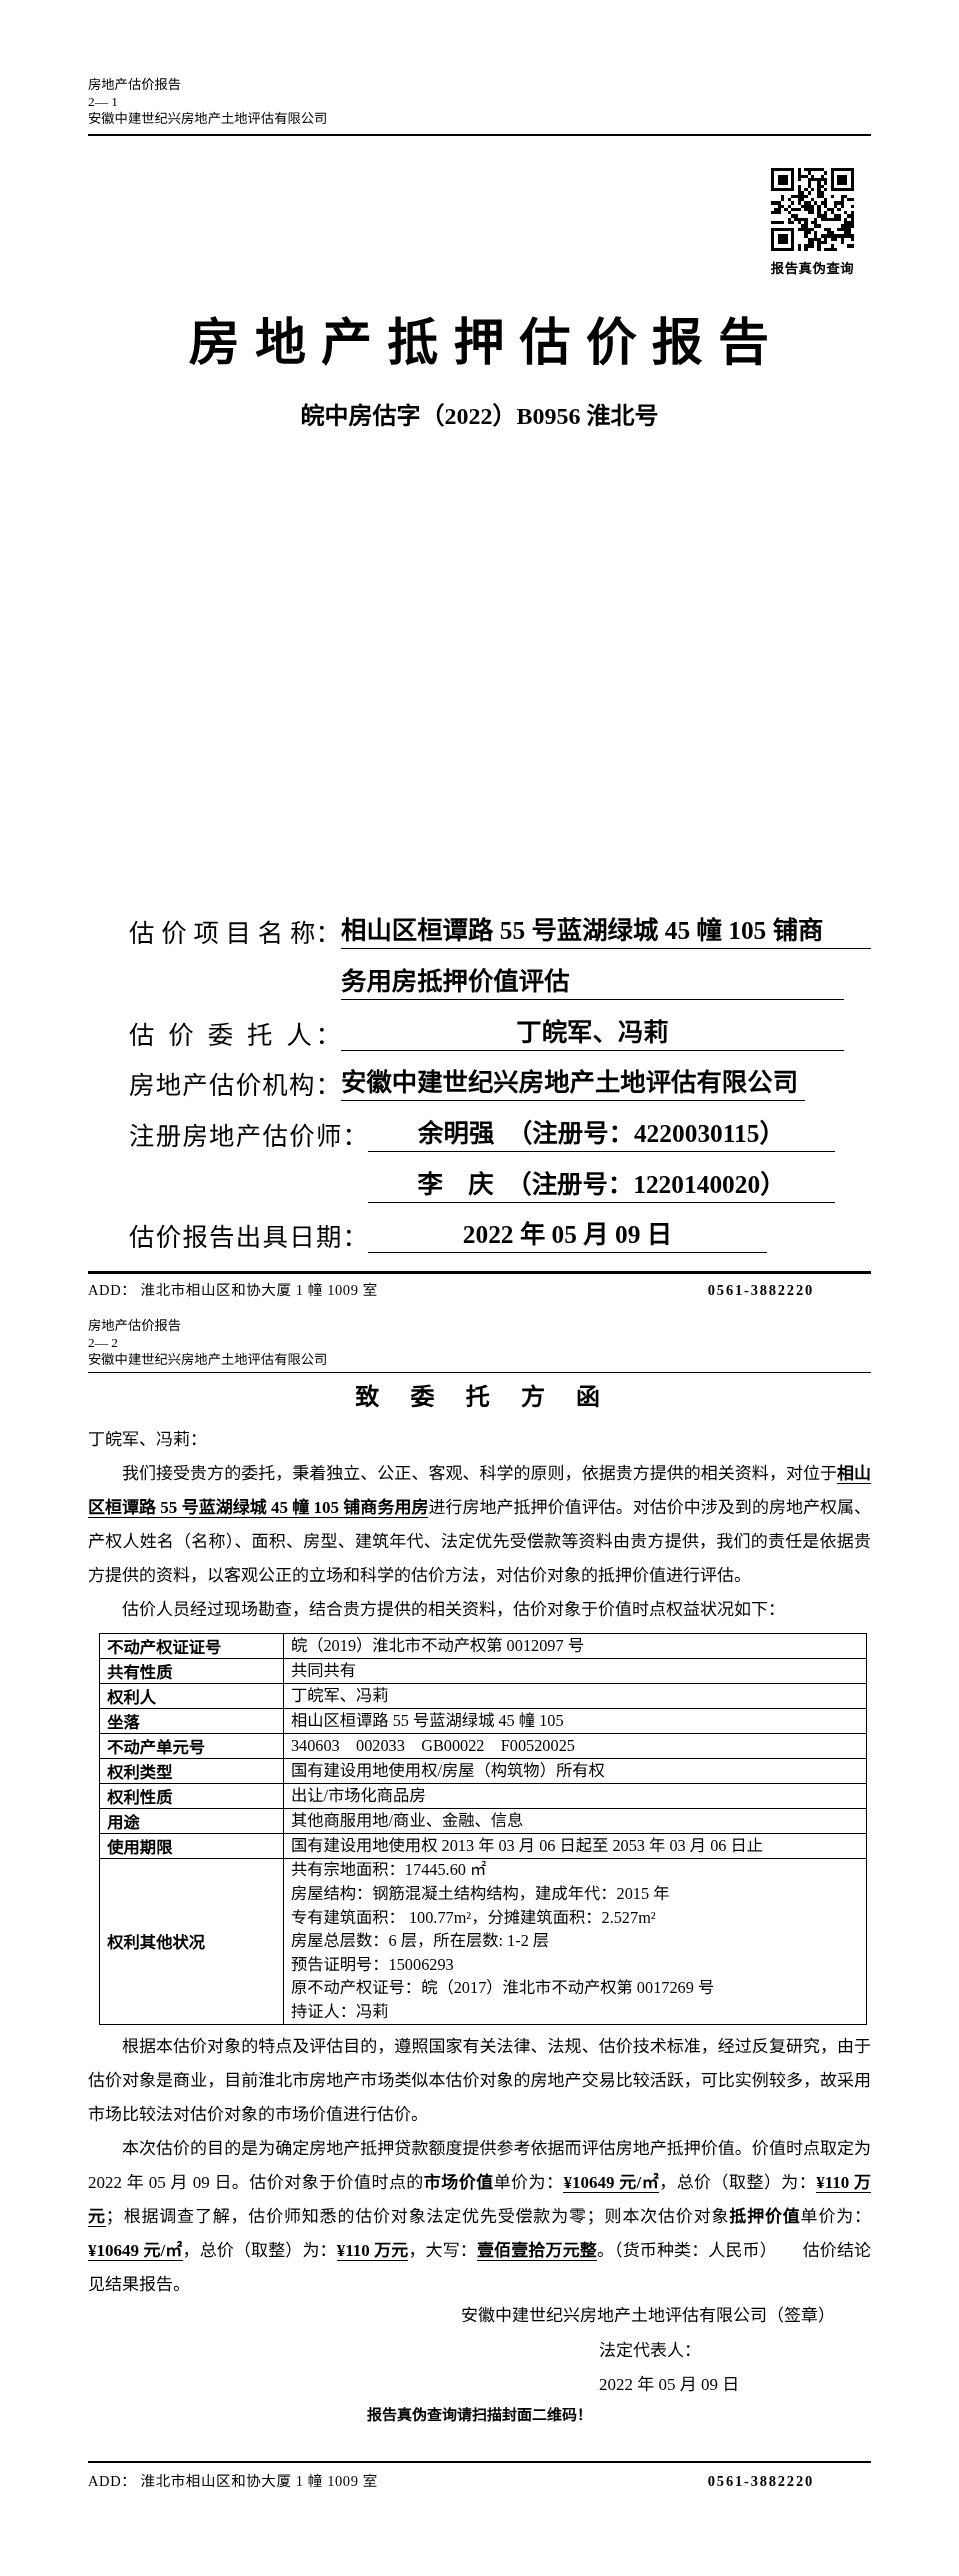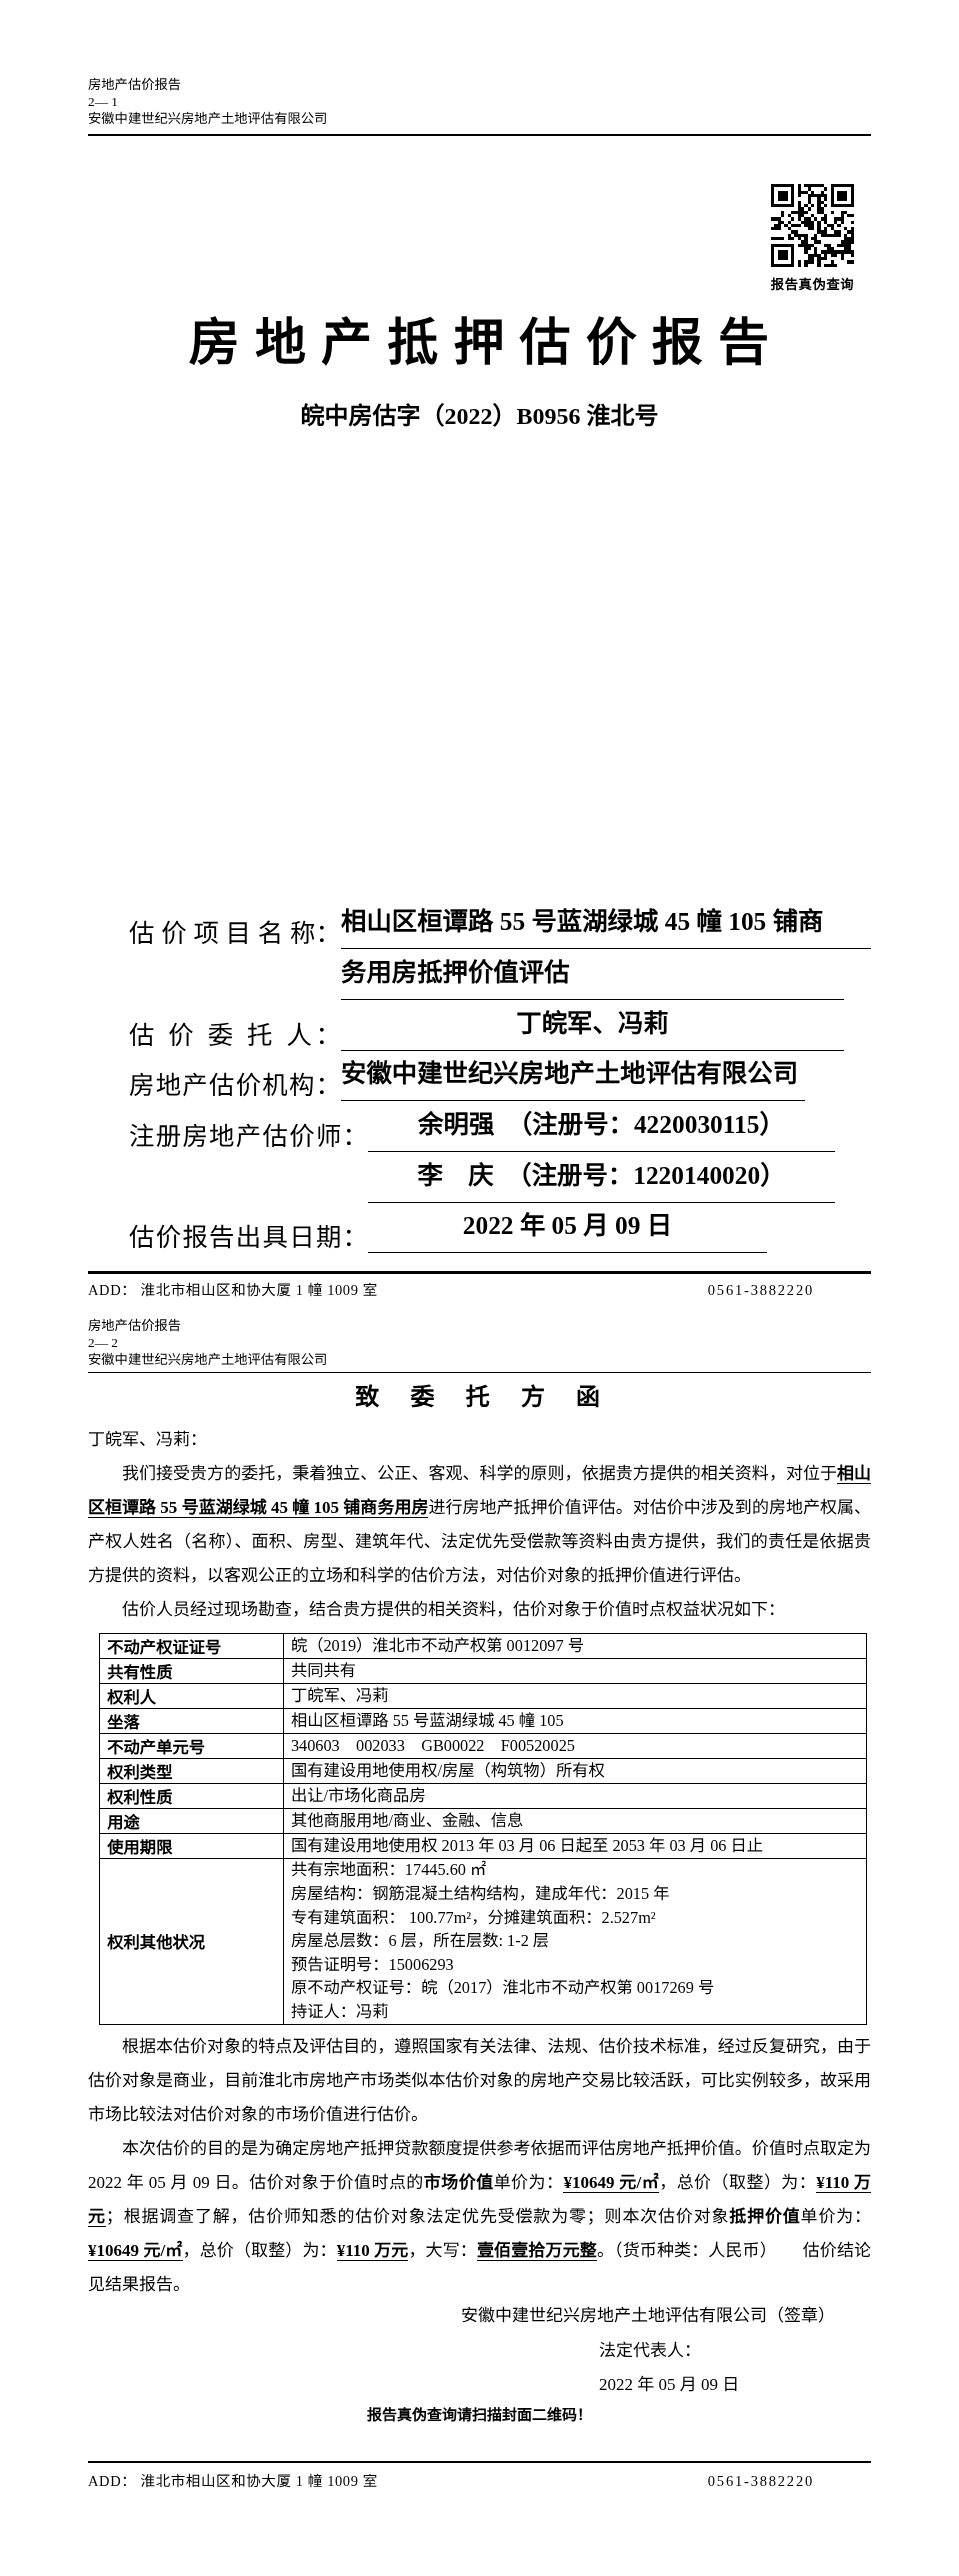--- a/index.html
+++ b/index.html
@@ -11,42 +11,42 @@
   .sheet{position:relative;width:100%;height:100%;padding:0 88px;box-sizing:border-box;}
 
   
   .runhead{display:flex;justify-content:space-between;align-items:baseline;font-size:13.3px;line-height:17px;flex-direction:column;}
   .runhead .c{flex:0 0 auto;}
   .runhead .l,.runhead .r{flex:1 1 0;}
   .runhead .r{text-align:right;}
   .rule{height:1.8px;background:#000;}
   .rule.thick{height:2.4px;}
   .addr-row{display:flex;justify-content:space-between;font-size:14.5px;line-height:18px;letter-spacing:0.6px;}
-  .addr-row .phone{letter-spacing:1.8px;padding-right:57px;}
+  .addr-row .phone{letter-spacing:1.8px;padding-right:57px;font-weight:bold;}
 
   .hdr1{padding-top:76px;}
   .rule1{margin-top:7.3px;}
 
   
-  .qr-block{position:absolute;top:184px;right:101px;width:91px;text-align:center;}
+  .qr-block{position:absolute;top:168px;right:101px;width:91px;text-align:center;}
   .qr-box{display:inline-block;width:83px;height:83px;}
   .qr-caption{font-size:13.3px;font-weight:bold;margin-top:4.8px;letter-spacing:0.6px;}
 
   .cover-title{margin-top:179px;text-align:center;font-size:51px;font-weight:bold;line-height:1.1;letter-spacing:1.2px;white-space:nowrap;}
   .report-no{margin-top:31px;text-align:center;font-size:24px;font-weight:bold;line-height:28px;}
 
   
   .fields{margin-top:484px;padding-left:41px;font-size:25.4px;}
   .frow{display:flex;align-items:flex-end;height:35px;margin-bottom:15.7px;}
   .flabel{flex:0 0 auto;white-space:nowrap;line-height:31px;}
   .lblA{width:212px;text-align:justify;text-align-last:justify;}
   .lblB{width:239px;text-align:justify;text-align-last:justify;}
   .fspacer{flex:0 0 212px;}
   .fspacerB{flex:0 0 239px;}
-  .fval{flex:1 1 auto;border-bottom:1.8px solid #000;line-height:31px;padding-bottom:11px;font-weight:bold;white-space:nowrap;}
+  .fval{flex:1 1 auto;border-bottom:1.8px solid #000;line-height:31px;padding-bottom:2px;font-weight:bold;white-space:nowrap;}
   .fval.center{text-align:center;}
   .fval.mr45{margin-right:27px;}
   .fval.mr60{margin-right:36px;}
   .fval.mr110{margin-right:66px;}
   .fval.date{flex:0 0 399px;text-align:center;}
 
   .rule2{margin-top:18px;}
   .addr1{margin-top:7.3px;}
   .hdr2{margin-top:18px;}
   .rule3{margin-top:3.6px;}

